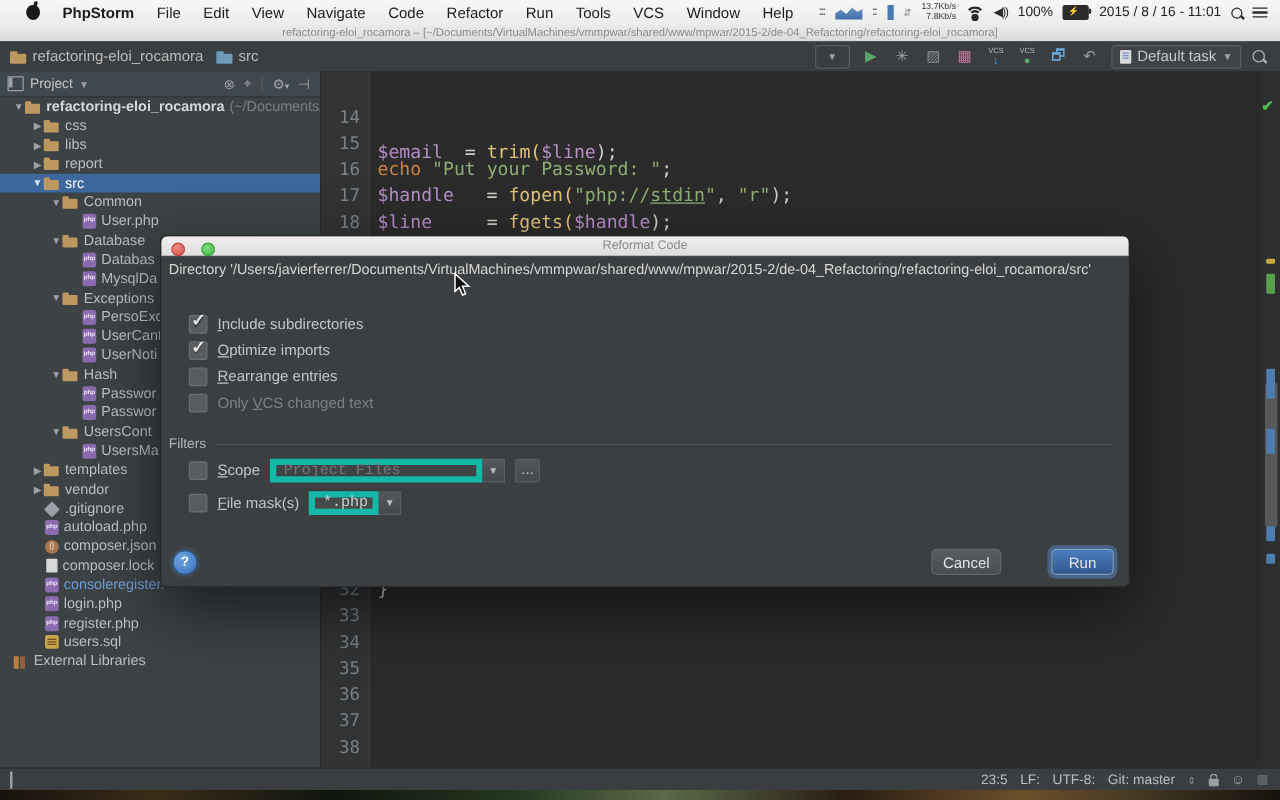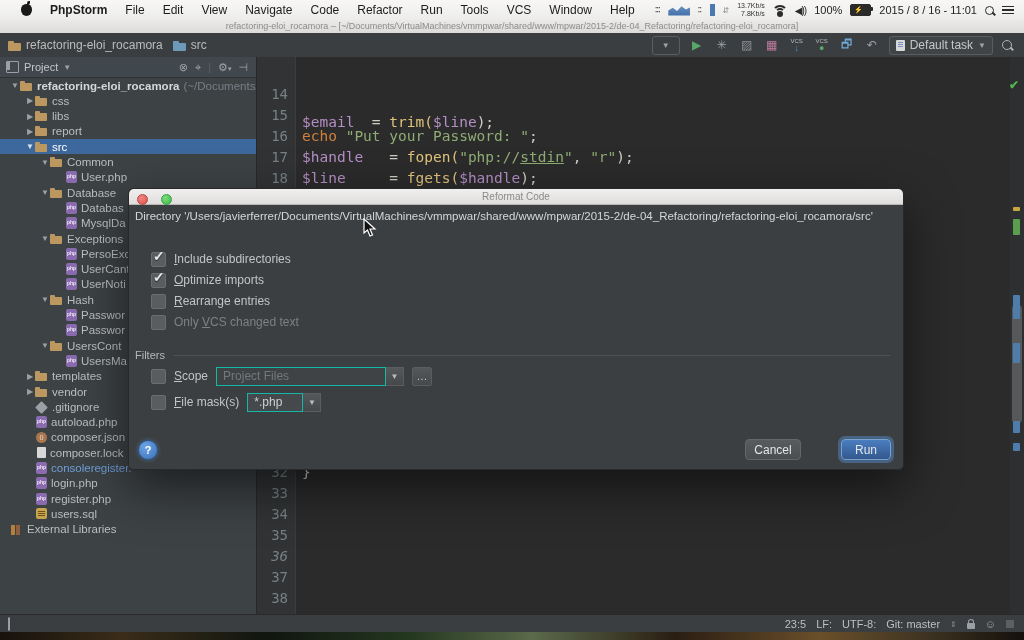--- a/index.html
+++ b/index.html
@@ -94,21 +94,21 @@
   #dot-zoom{left:32px;background:radial-gradient(circle at 35% 30%,#7fdd7f,#3cb643);border:.5px solid #36a23c;}
   #dlg-dir{position:absolute;left:6px;top:21px;right:6px;font-size:11.5px;color:#d6d6d6;white-space:nowrap;overflow:hidden;}
   .sect{position:absolute;left:6px;right:12px;display:flex;align-items:center;gap:8px;font-size:11px;color:#b4b8ba;}
   .sect .line{flex:1;height:1px;background:#4d5052;}
   .cbrow{position:absolute;left:22px;display:flex;align-items:center;gap:8px;font-size:12px;color:#c2c5c7;height:16px;}
   .cbrow.dim{color:#7d8184;}
   .cb{position:relative;width:13px;height:13px;background:#595d60;border:1px solid #6a6e71;border-radius:2px;flex:none;}
   .cb.on::after{content:"✓";position:absolute;left:1px;top:-5px;font-size:14px;font-weight:bold;color:#e8e8e8;text-shadow:0 1px 1px rgba(0,0,0,.6);}
   u{text-decoration:underline;}
   .combo{display:flex;align-items:center;height:19px;box-sizing:border-box;}
-  .combo .val{height:19px;box-sizing:border-box;border:1px solid #14b8a6;background:#45494c;color:#cfcfcf;font-size:12px;display:flex;align-items:center;padding:0 6px;}
+  .combo .val{height:19px;box-sizing:border-box;border:5px solid #14b8a6;background:#45494c;color:#cfcfcf;font-size:12px;display:flex;align-items:center;padding:0 6px;font-family:Liberation Mono, monospace;}
   .combo.off .val{background:#3f4345;color:#73787c;}
   .combo .arrbtn{width:18px;height:19px;box-sizing:border-box;border:1px solid #5a5e61;border-left:none;background:linear-gradient(#54585b,#46494c);color:#b9bdc0;font-size:8px;display:flex;align-items:center;justify-content:center;}
   .sqbtn{width:20px;height:19px;box-sizing:border-box;border:1px solid #5a5e61;border-radius:2px;background:linear-gradient(#54585b,#46494c);color:#c6c9cc;font-size:11px;display:flex;align-items:center;justify-content:center;}
   #dlg-help{position:absolute;left:9px;top:251px;width:18px;height:18px;border-radius:50%;background:radial-gradient(circle at 35% 30%,#6ca4e4,#3a6fb8);border:1px solid #2d movies5a8c;border:1px solid #2d5a8c;color:#fff;font-size:11px;font-weight:bold;display:flex;align-items:center;justify-content:center;box-shadow:0 0 4px rgba(90,150,220,.5);}
   .btn{position:absolute;top:250px;height:21px;border-radius:4px;font-size:12px;color:#e3e5e7;display:flex;align-items:center;justify-content:center;box-sizing:border-box;}
   #btn-cancel{right:102px;width:56px;background:linear-gradient(#585c5f,#4a4e51);border:1px solid #636769;}
   #btn-run{right:12px;width:50px;background:linear-gradient(#4a7ec0,#33588e);border:1px solid #7ba2cc;box-shadow:0 0 0 3px rgba(85,145,215,.45);}
   
   #statusbar{position:absolute;left:0;top:614px;width:1024px;height:18px;background:#3b3e40;border-top:1px solid #2a2a2a;display:flex;align-items:center;font-size:11px;color:#bcbec0;}
   #sb-left{padding-left:8px;}
@@ -387,21 +387,21 @@
     <div id="gutter">
         <div class="lnum" style="top: 27px;">14</div>
         <div class="lnum" style="top: 48px;">15</div>
         <div class="lnum" style="top: 69px;">16</div>
         <div class="lnum" style="top: 90px;">17</div>
         <div class="lnum" style="top: 111px;">18</div>
         <div class="lnum" style="top: 405px;">32</div>
         <div class="lnum" style="top: 426px;">33</div>
         <div class="lnum" style="top: 447px;">34</div>
         <div class="lnum" style="top: 468px;">35</div>
-        <div class="lnum" style="top: 489px; font-style: italic;">36</div>
+        <div class="lnum" style="top: 489px;">36</div>
         <div class="lnum" style="top: 510px;">37</div>
         <div class="lnum" style="top: 531px;">38</div>
       </div>
     <div id="codes">
         <div class="cline" style="top: 27px; margin-top: 28px;"><span class="tk-var">$email</span><span class="tk-pln">  = </span><span class="tk-fn">trim(</span><span class="tk-var">$line</span><span class="tk-pln">);</span></div>
         <div class="cline" style="top: 48px;"></div>
         <div class="cline" style="top: 69px;"><span class="tk-kw">echo </span><span class="tk-str">"Put your Password: "</span><span class="tk-pln">;</span></div>
         <div class="cline" style="top: 90px;"><span class="tk-var">$handle</span><span class="tk-pln">   = </span><span class="tk-fn">fopen(</span><span class="tk-str">"php://</span><span class="tk-str tk-u">stdin</span><span class="tk-str">"</span><span class="tk-pln">, </span><span class="tk-str">"r"</span><span class="tk-pln">);</span></div>
         <div class="cline" style="top: 111px;"><span class="tk-var">$line</span><span class="tk-pln">     = </span><span class="tk-fn">fgets(</span><span class="tk-var">$handle</span><span class="tk-pln">);</span></div>
         <div class="cline" style="top: 405px;"><span class="tk-pln">}</span></div>

